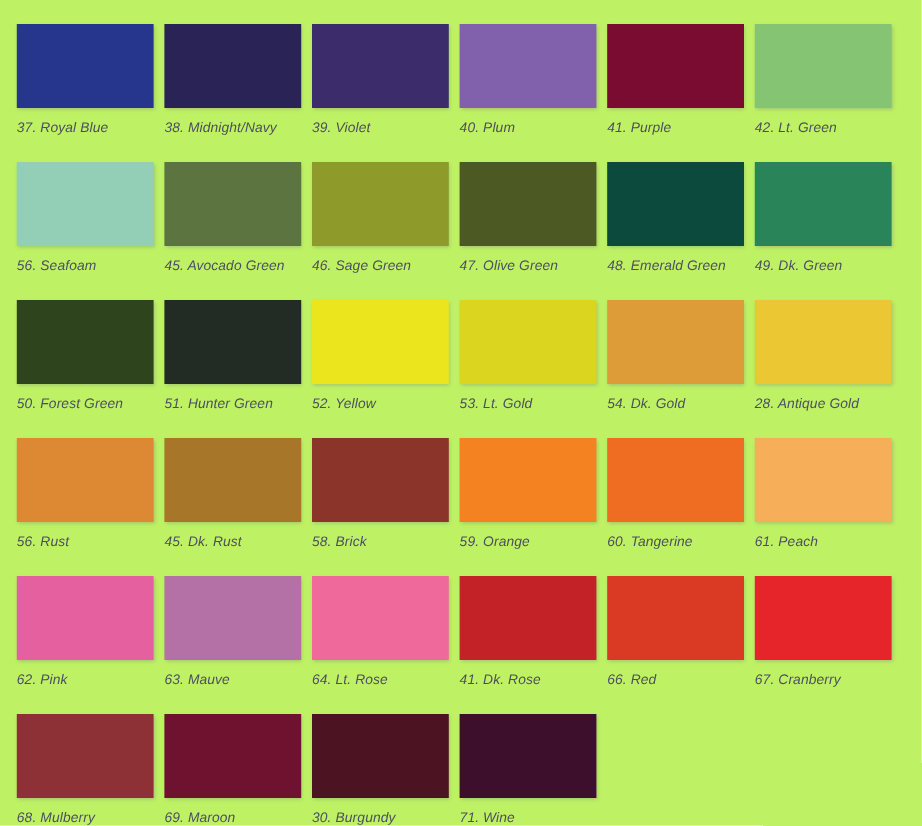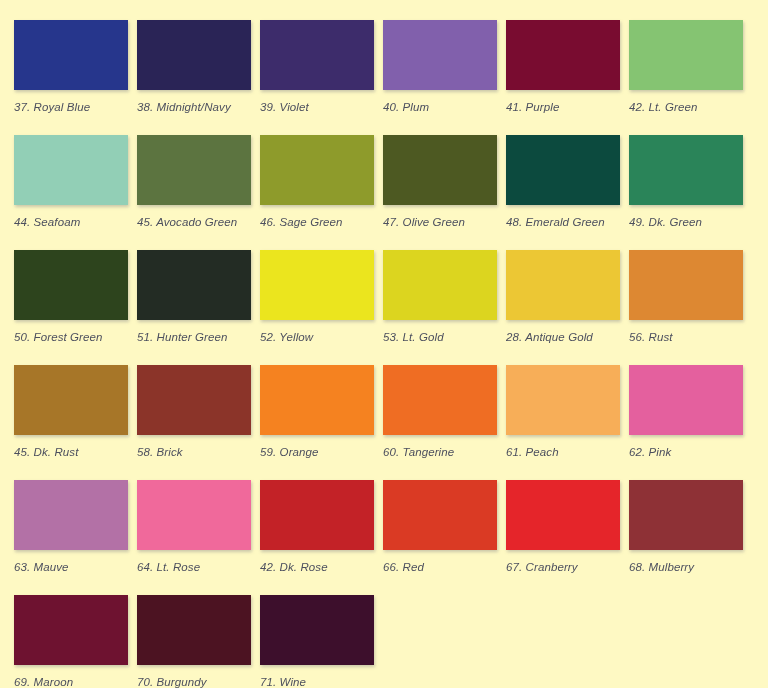--- a/index.html
+++ b/index.html
@@ -8,21 +8,21 @@
     padding: 0;
     width: 768px;
     height: 688px;
     background: #ffffff;
     font-family: "Liberation Sans", sans-serif;
   }
   #swatch-chart {
     width: 768px;
     height: 688px;
     padding: 20px 0 0 14px;
-    background: #fef9c3;
+    background: #bef264;
   }
   .swatch-grid {
     display: grid;
     grid-template-columns: repeat(6, 114px);
     column-gap: 9px;
     row-gap: 0;
     grid-auto-rows: 115px;
   }
   .swatch-cell {
     width: 114px;
@@ -70,21 +70,21 @@
       <div class="swatch-cell">
         <div class="swatch-chip" style="background: rgb(121, 12, 48);"></div>
         <div class="swatch-label">41. Purple</div>
       </div>
       <div class="swatch-cell">
         <div class="swatch-chip" style="background: rgb(133, 196, 114);"></div>
         <div class="swatch-label">42. Lt. Green</div>
       </div>
       <div class="swatch-cell">
         <div class="swatch-chip" style="background: rgb(146, 207, 182);"></div>
-        <div class="swatch-label">44. Seafoam</div>
+        <div class="swatch-label">56. Seafoam</div>
       </div>
       <div class="swatch-cell">
         <div class="swatch-chip" style="background: rgb(92, 116, 64);"></div>
         <div class="swatch-label">45. Avocado Green</div>
       </div>
       <div class="swatch-cell">
         <div class="swatch-chip" style="background: rgb(142, 155, 43);"></div>
         <div class="swatch-label">46. Sage Green</div>
       </div>
       <div class="swatch-cell">
@@ -107,20 +107,24 @@
         <div class="swatch-chip" style="background: rgb(35, 44, 36);"></div>
         <div class="swatch-label">51. Hunter Green</div>
       </div>
       <div class="swatch-cell">
         <div class="swatch-chip" style="background: rgb(235, 229, 30);"></div>
         <div class="swatch-label">52. Yellow</div>
       </div>
       <div class="swatch-cell">
         <div class="swatch-chip" style="background: rgb(220, 213, 31);"></div>
         <div class="swatch-label">53. Lt. Gold</div>
+      </div>
+      <div class="swatch-cell">
+        <div class="swatch-chip" style="background: rgb(221, 156, 56);"></div>
+        <div class="swatch-label">54. Dk. Gold</div>
       </div>
       <div class="swatch-cell">
         <div class="swatch-chip" style="background: rgb(236, 199, 52);"></div>
         <div class="swatch-label">28. Antique Gold</div>
       </div>
       <div class="swatch-cell">
         <div class="swatch-chip" style="background: rgb(221, 136, 50);"></div>
         <div class="swatch-label">56. Rust</div>
       </div>
       <div class="swatch-cell">
@@ -150,41 +154,41 @@
       <div class="swatch-cell">
         <div class="swatch-chip" style="background: rgb(179, 113, 166);"></div>
         <div class="swatch-label">63. Mauve</div>
       </div>
       <div class="swatch-cell">
         <div class="swatch-chip" style="background: rgb(240, 105, 155);"></div>
         <div class="swatch-label">64. Lt. Rose</div>
       </div>
       <div class="swatch-cell">
         <div class="swatch-chip" style="background: rgb(195, 34, 39);"></div>
-        <div class="swatch-label">42. Dk. Rose</div>
+        <div class="swatch-label">41. Dk. Rose</div>
       </div>
       <div class="swatch-cell">
         <div class="swatch-chip" style="background: rgb(218, 58, 36);"></div>
         <div class="swatch-label">66. Red</div>
       </div>
       <div class="swatch-cell">
         <div class="swatch-chip" style="background: rgb(229, 37, 42);"></div>
         <div class="swatch-label">67. Cranberry</div>
       </div>
       <div class="swatch-cell">
         <div class="swatch-chip" style="background: rgb(142, 49, 54);"></div>
         <div class="swatch-label">68. Mulberry</div>
       </div>
       <div class="swatch-cell">
         <div class="swatch-chip" style="background: rgb(110, 18, 48);"></div>
         <div class="swatch-label">69. Maroon</div>
       </div>
       <div class="swatch-cell">
         <div class="swatch-chip" style="background: rgb(76, 19, 34);"></div>
-        <div class="swatch-label">70. Burgundy</div>
+        <div class="swatch-label">30. Burgundy</div>
       </div>
       <div class="swatch-cell">
         <div class="swatch-chip" style="background: rgb(61, 15, 44);"></div>
         <div class="swatch-label">71. Wine</div>
       </div>
       <div class="swatch-cell empty"></div>
     </div>
 </div>
 
 </body></html>

